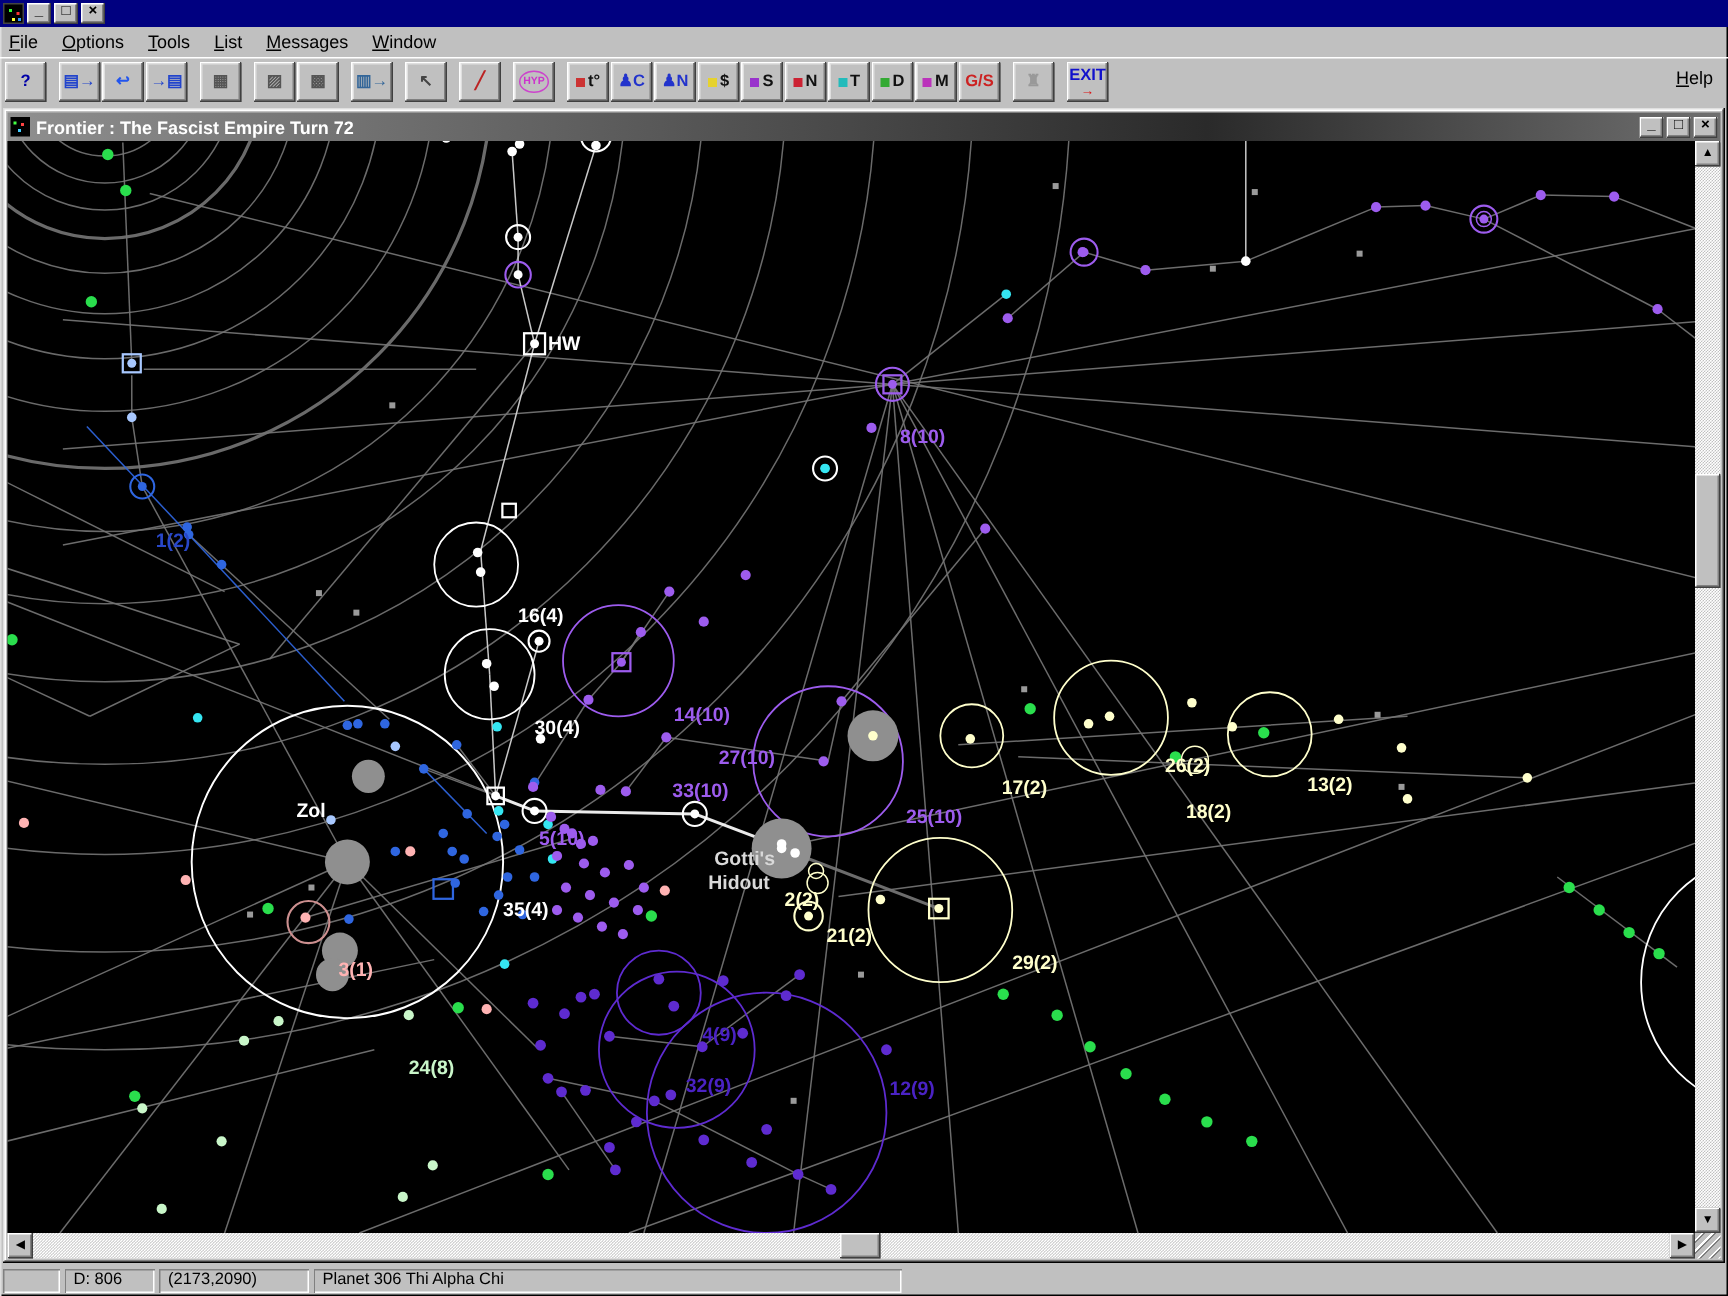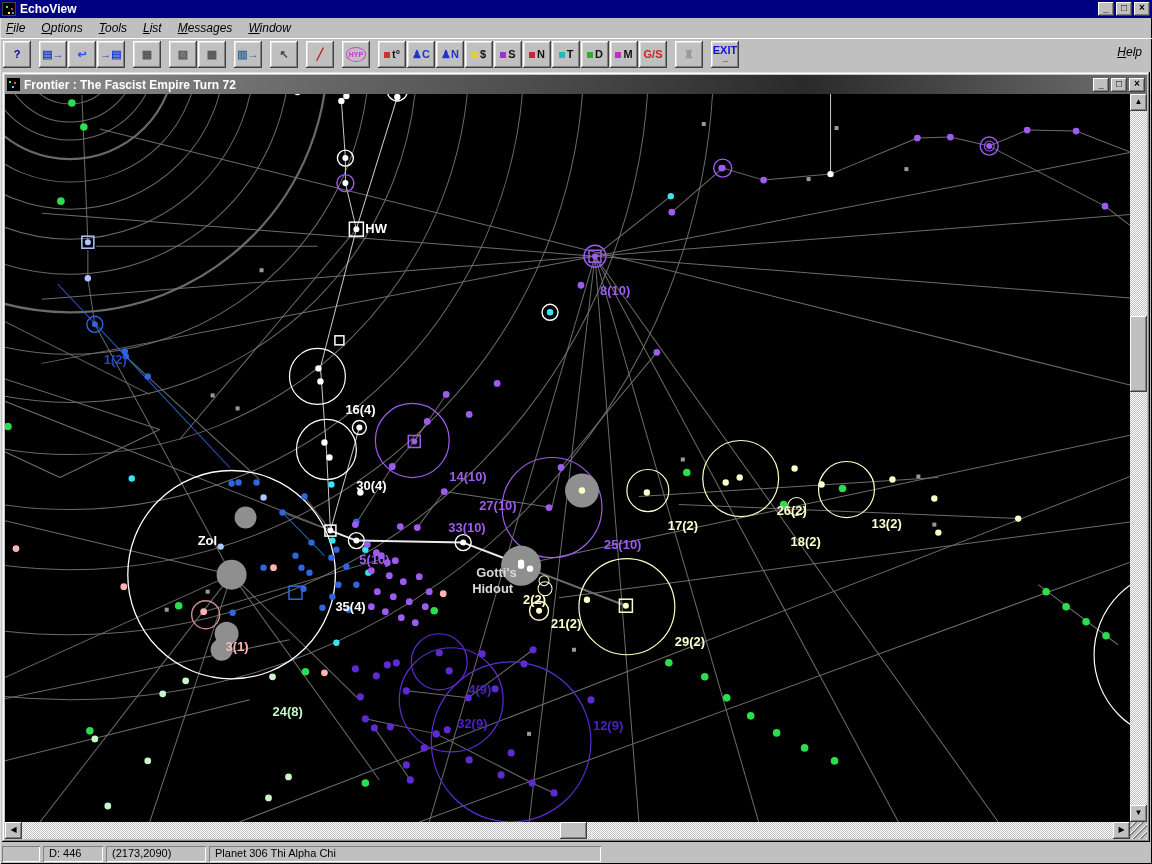--- a/index.html
+++ b/index.html
@@ -10,21 +10,21 @@
   .titlebar{height:18px;background:#000080;display:flex;align-items:center;padding:0 2px;flex:0 0 auto;}
   .titlebar .ttext{color:#fff;font-weight:bold;font-size:12px;margin-left:4px;flex:1;}
   .appicon{width:14px;height:14px;background:#000;border:1px solid #444;position:relative;}
   .appicon i{position:absolute;width:2px;height:2px;background:#3f3;left:3px;top:3px;
      box-shadow:5px 2px 0 #f33, 2px 6px 0 #ff3, 6px 6px 0 #39f;}
   .winbtn{width:16px;height:14px;background:#c0c0c0;margin-left:2px;font-size:10px;line-height:12px;
      text-align:center;font-weight:bold;color:#000;
      box-shadow:inset -1px -1px #404040, inset 1px 1px #fff, inset -2px -2px #808080;}
   
   .menubar{height:20px;display:flex;align-items:center;padding:0 6px;font-size:12px;flex:0 0 auto;}
-  .menubar .mitem{margin-right:16px;font-style:italic;}
+  .menubar .mitem{margin-right:16px;}
   .menubar .spring{flex:1;}
   .menubar u{text-decoration:underline;}
   
   .toolbar{height:32px;display:flex;align-items:center;padding:2px 3px;flex:0 0 auto;border-top:1px solid #fff;}
   .tgroup{display:flex;margin-right:7px;}
   .tbtn{width:28px;height:27px;background:#c0c0c0;margin-right:1px;display:flex;flex-direction:column;
      align-items:center;justify-content:center;font-size:11px;font-weight:bold;cursor:default;
      box-shadow:inset -1px -1px #404040, inset 1px 1px #fff, inset -2px -2px #808080, inset 2px 2px #dfdfdf;}
   .tbtn .row{display:flex;align-items:center;line-height:11px;}
   .tbtn .acc{width:6px;height:6px;margin-right:2px;display:inline-block;}
@@ -68,21 +68,20 @@
 </style>
 </head>
 <body>
 
 <div id="app">
 
   <div class="titlebar">
     <div class="appicon">
         <i></i>
       </div>
-    <div class="ttext">EchoView</div>
     <div class="winbtn">_</div>
     <div class="winbtn">□</div>
     <div class="winbtn">×</div>
   </div>
 
   <div class="menubar">
       <span class="mitem"><u>F</u>ile</span>
       <span class="mitem"><u>O</u>ptions</span>
       <span class="mitem"><u>T</u>ools</span>
       <span class="mitem"><u>L</u>ist</span>
@@ -630,18 +629,18 @@
         <div class="sthumbH"></div>
         <div style="flex:1"></div>
         <div class="sbtn">▶</div>
       </div>
       <div class="sizegrip"></div>
     </div>
   </div>
 
   <div class="statusbar">
     <div class="spanel sp0"></div>
-    <div class="spanel sp1">D:  446</div>
+    <div class="spanel sp1">D:  806</div>
     <div class="spanel sp2">(2173,2090)</div>
     <div class="spanel sp3">Planet 306 Thi Alpha Chi</div>
   </div>
 
 </div>
 
 </body></html>

